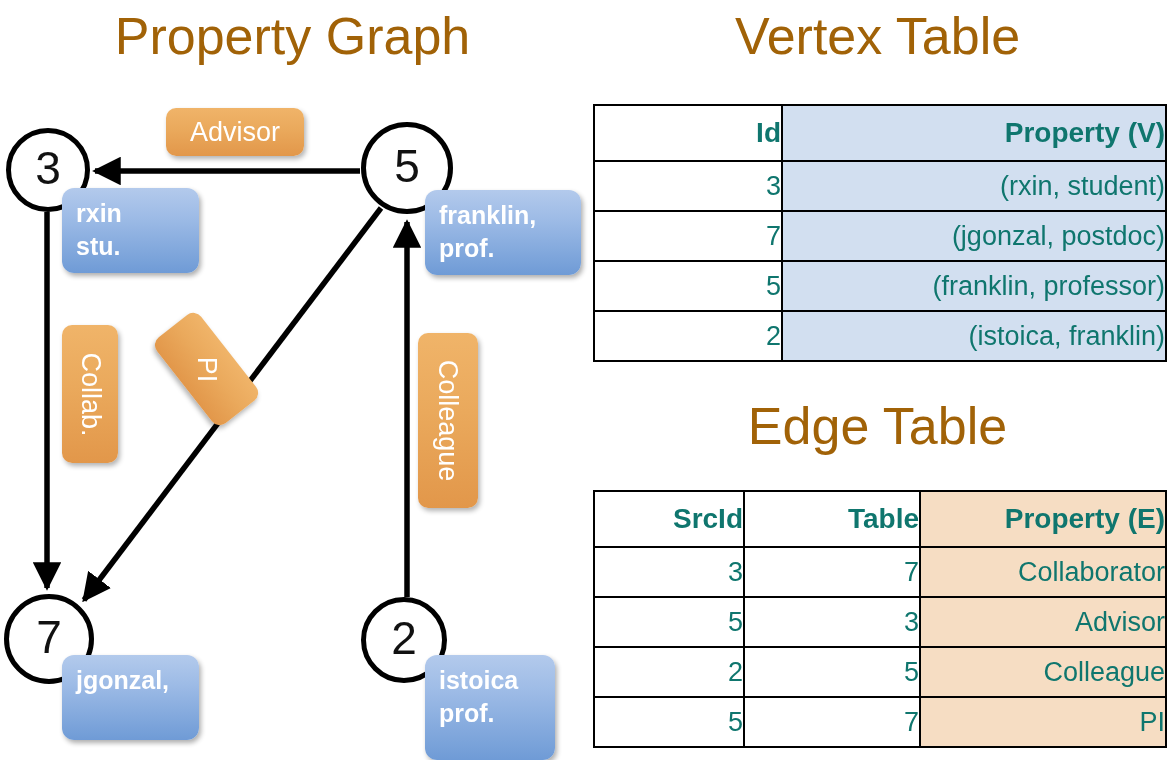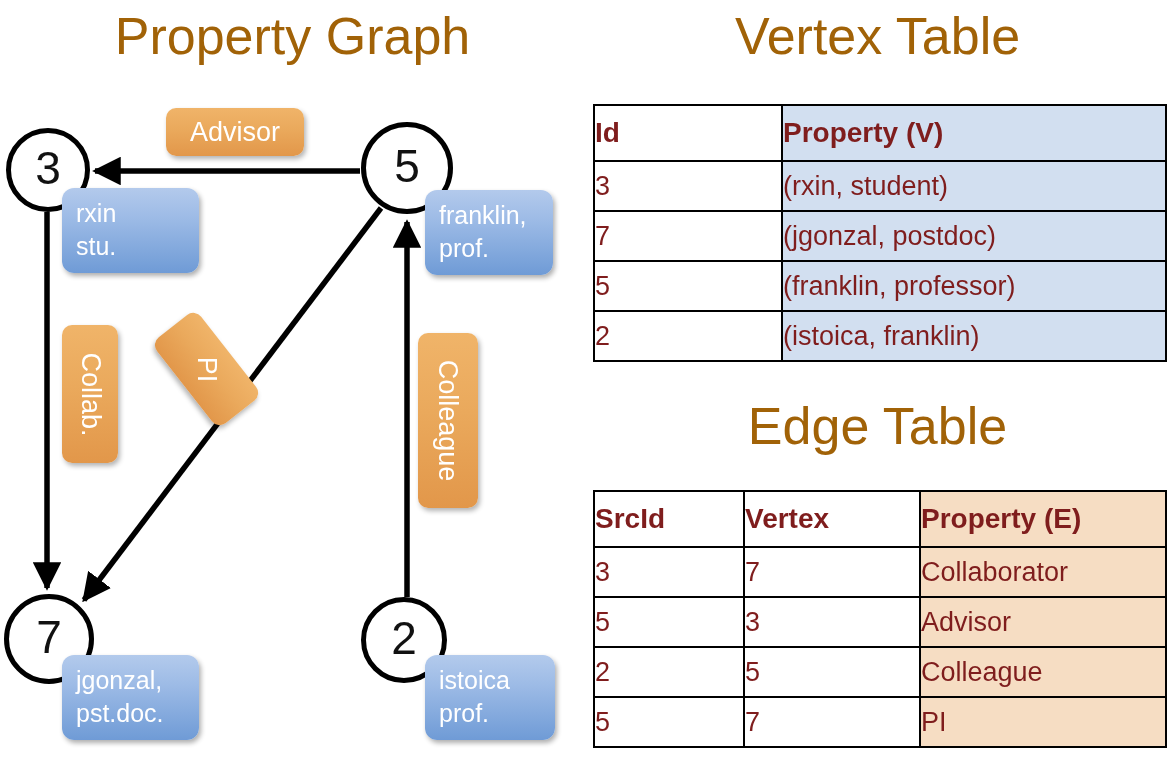--- a/index.html
+++ b/index.html
@@ -28,21 +28,21 @@
     background:#fff;box-sizing:border-box;
     display:flex;align-items:center;justify-content:center;
     font-size:46px;font-weight:300;color:#111;line-height:1;
   }
   .node-circle span{transform:translateY(-2px);}
 
   .prop-box{
     position:absolute;box-sizing:border-box;border-radius:12px;
     background:linear-gradient(to bottom,#b3caec 0%,#9dbbe6 35%,#6f9bd6 100%);
     box-shadow:2px 3px 5px rgba(0,0,0,0.32);
-    color:#ffffff;font-size:25px;font-weight:400;line-height:1.32;
+    color:#ffffff;font-size:25px;font-weight:700;line-height:1.32;
     padding:9px 14px;
   }
 
   .edge-label{
     position:absolute;box-sizing:border-box;border-radius:10px;
     background:linear-gradient(to bottom,#f0b469 0%,#eaa95c 45%,#e2974a 100%);
     box-shadow:2px 3px 5px rgba(0,0,0,0.30);
     color:#ffffff;font-size:27px;font-weight:300;
     display:flex;align-items:center;justify-content:center;
     white-space:nowrap;
@@ -51,22 +51,22 @@
     transform:rotate(90deg);display:block;
   }
   .edge-label.diag{
     transform:rotate(52deg);
   }
   .edge-label.diag > span{display:block;transform:rotate(38deg);}
 
   
   .tbl{position:absolute;border-collapse:collapse;table-layout:fixed;}
   .tbl td,.tbl th{
-    border:2px solid #000;text-align:left;
-    font-size:27px;font-weight:300;color:#7f1d1d;
+    border:2px solid #000;text-align:right;
+    font-size:27px;font-weight:300;color:#0f766e;
     padding:0;height:48px;vertical-align:middle;
   }
   .tbl th{font-weight:700;height:54px;font-size:28px;}
   td.blue,th.blue{background:#d2dff0;}
   td.peach,th.peach{background:#f6ddc3;margin-left:24px;}
   td.plain,th.plain{background:#ffffff;}
 
   #vertex-table{left:593px;top:104px;width:572px;}
   #edge-table{left:593px;top:490px;width:572px;border-radius:27px;}
 </style>
@@ -108,31 +108,30 @@
     </div>
     <div class="node-circle" style="left:361px;top:597px;width:86px;height:86px;">
       <span>2</span>
     </div>
 
     <div class="prop-box" style="left:62px;top:188px;width:137px;height:85px;">
       <div>rxin</div>
       <div>stu.</div>
     </div>
 
-    <div class="prop-box" style="left:425px;top:190px;width:128px;height:85px;">
+    <div class="prop-box" style="left:425px;top:190px;width:156px;height:85px;">
       <div>franklin,</div>
       <div>prof.</div>
     </div>
 
     <div class="prop-box" style="left:62px;top:655px;width:137px;height:85px;">
       <div>jgonzal,</div>
-      <div>pst.doc.</div>
-    </div>
-
-    <div class="prop-box" style="left:425px;top:655px;width:130px;height:85px;">
+    </div>
+
+    <div class="prop-box" style="left:425px;top:655px;width:130px;height:105px;">
       <div>istoica</div>
       <div>prof.</div>
     </div>
 
     <div class="edge-label" style="left:166px;top:108px;width:138px;height:48px;">
       <span>Advisor</span>
     </div>
 
     <div class="edge-label vert" style="left:62px;top:325px;width:56px;height:138px;">
       <span>Collab.</span>
@@ -180,21 +179,21 @@
 
   <table class="tbl" id="edge-table">
     <colgroup>
         <col style="width:150px">
         <col style="width:176px">
         <col style="width:246px">
       </colgroup>
     <thead>
       <tr>
         <th class="plain">SrcId</th>
-        <th class="plain">Vertex</th>
+        <th class="plain">Table</th>
         <th class="peach">Property (E)</th>
       </tr>
     </thead>
     <tbody>
       <tr>
         <td class="plain">3</td>
         <td class="plain">7</td>
         <td class="peach">Collaborator</td>
       </tr>
       <tr>

